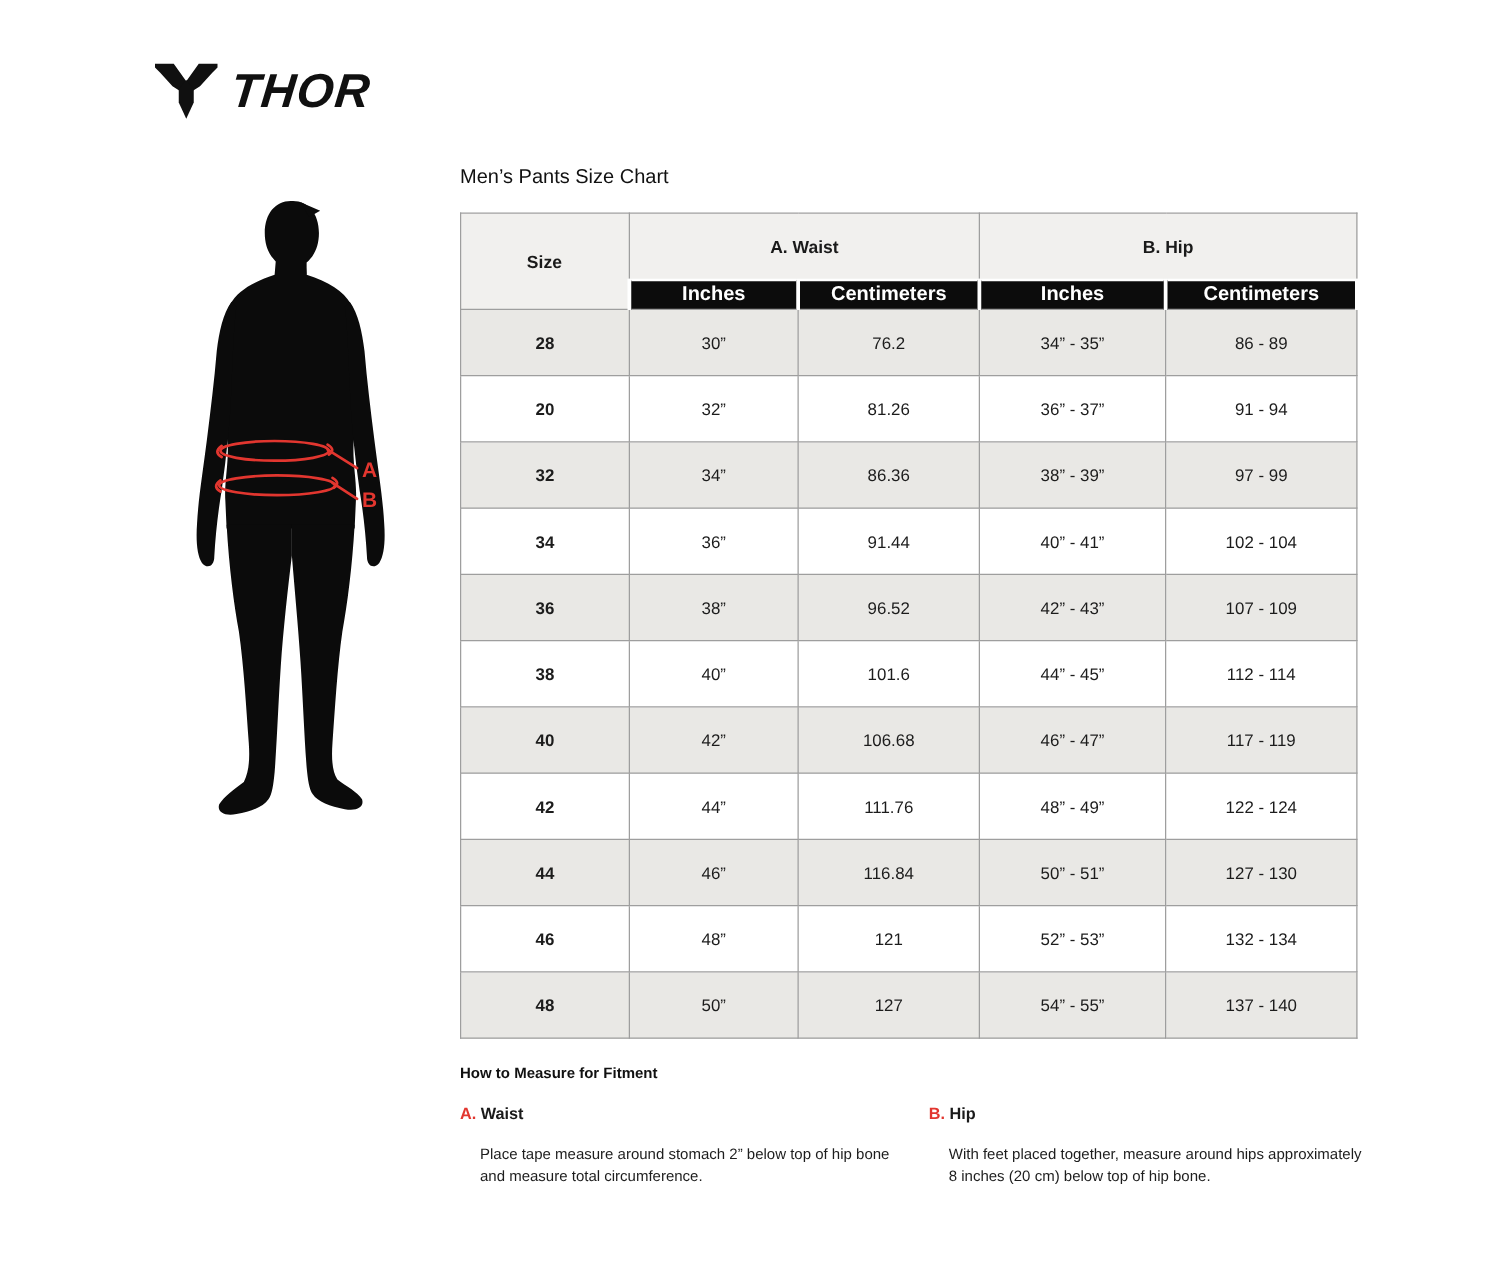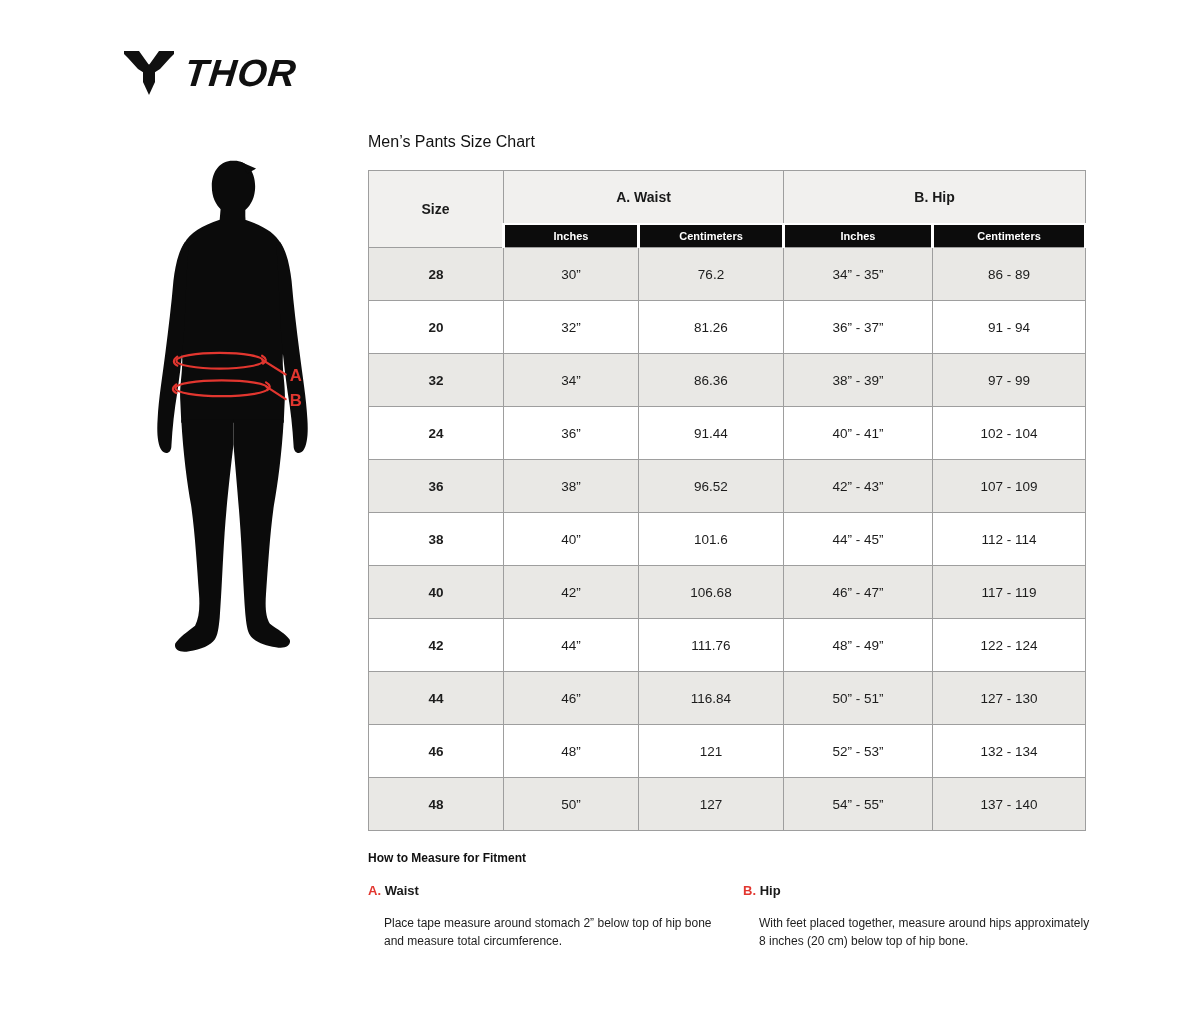--- a/index.html
+++ b/index.html
@@ -21,21 +21,21 @@
   table.size-table col.c-wcm   { width:145px; }
   table.size-table col.c-hin   { width:149px; }
   table.size-table col.c-hcm   { width:153px; }
   table.size-table th, table.size-table td {
     border:1px solid #9e9e9e; text-align:center; vertical-align:middle;
   }
   table.size-table th.head {
     background:#f1f0ee; font-size:14px; font-weight:bold; color:#1a1a1a; height:50px;
   }
   table.size-table th.bar {
-    background:#0c0c0c; color:#ffffff; font-size:11px; font-weight:bold; height:20px;
+    background:#0c0c0c; color:#ffffff; font-size:16px; font-weight:bold; height:20px;
     border-left:3px solid #ffffff; border-right:3px solid #ffffff;
     border-top:2px solid #ffffff; border-bottom:1px solid #9e9e9e;
   }
   table.size-table td { font-size:13.5px; height:50px; color:#1c1c1c; }
   table.size-table tr.odd td  { background:#e9e8e5; }
   table.size-table tr.even td { background:#ffffff; }
   table.size-table td:first-child { font-weight:bold; }
   
   #howto { position:absolute; left:368px; top:836px; width:720px; }
   #howto h2 { margin:15px 0 18px 0; font-size:12px; font-weight:bold; color:#111; }
@@ -140,21 +140,21 @@
             <td>91 - 94</td>
           </tr>
           <tr class="odd">
             <td>32</td>
             <td>34”</td>
             <td>86.36</td>
             <td>38” - 39”</td>
             <td>97 - 99</td>
           </tr>
           <tr class="even">
-            <td>24</td>
+            <td>34</td>
             <td>36”</td>
             <td>91.44</td>
             <td>40” - 41”</td>
             <td>102 - 104</td>
           </tr>
           <tr class="odd">
             <td>36</td>
             <td>38”</td>
             <td>96.52</td>
             <td>42” - 43”</td>

